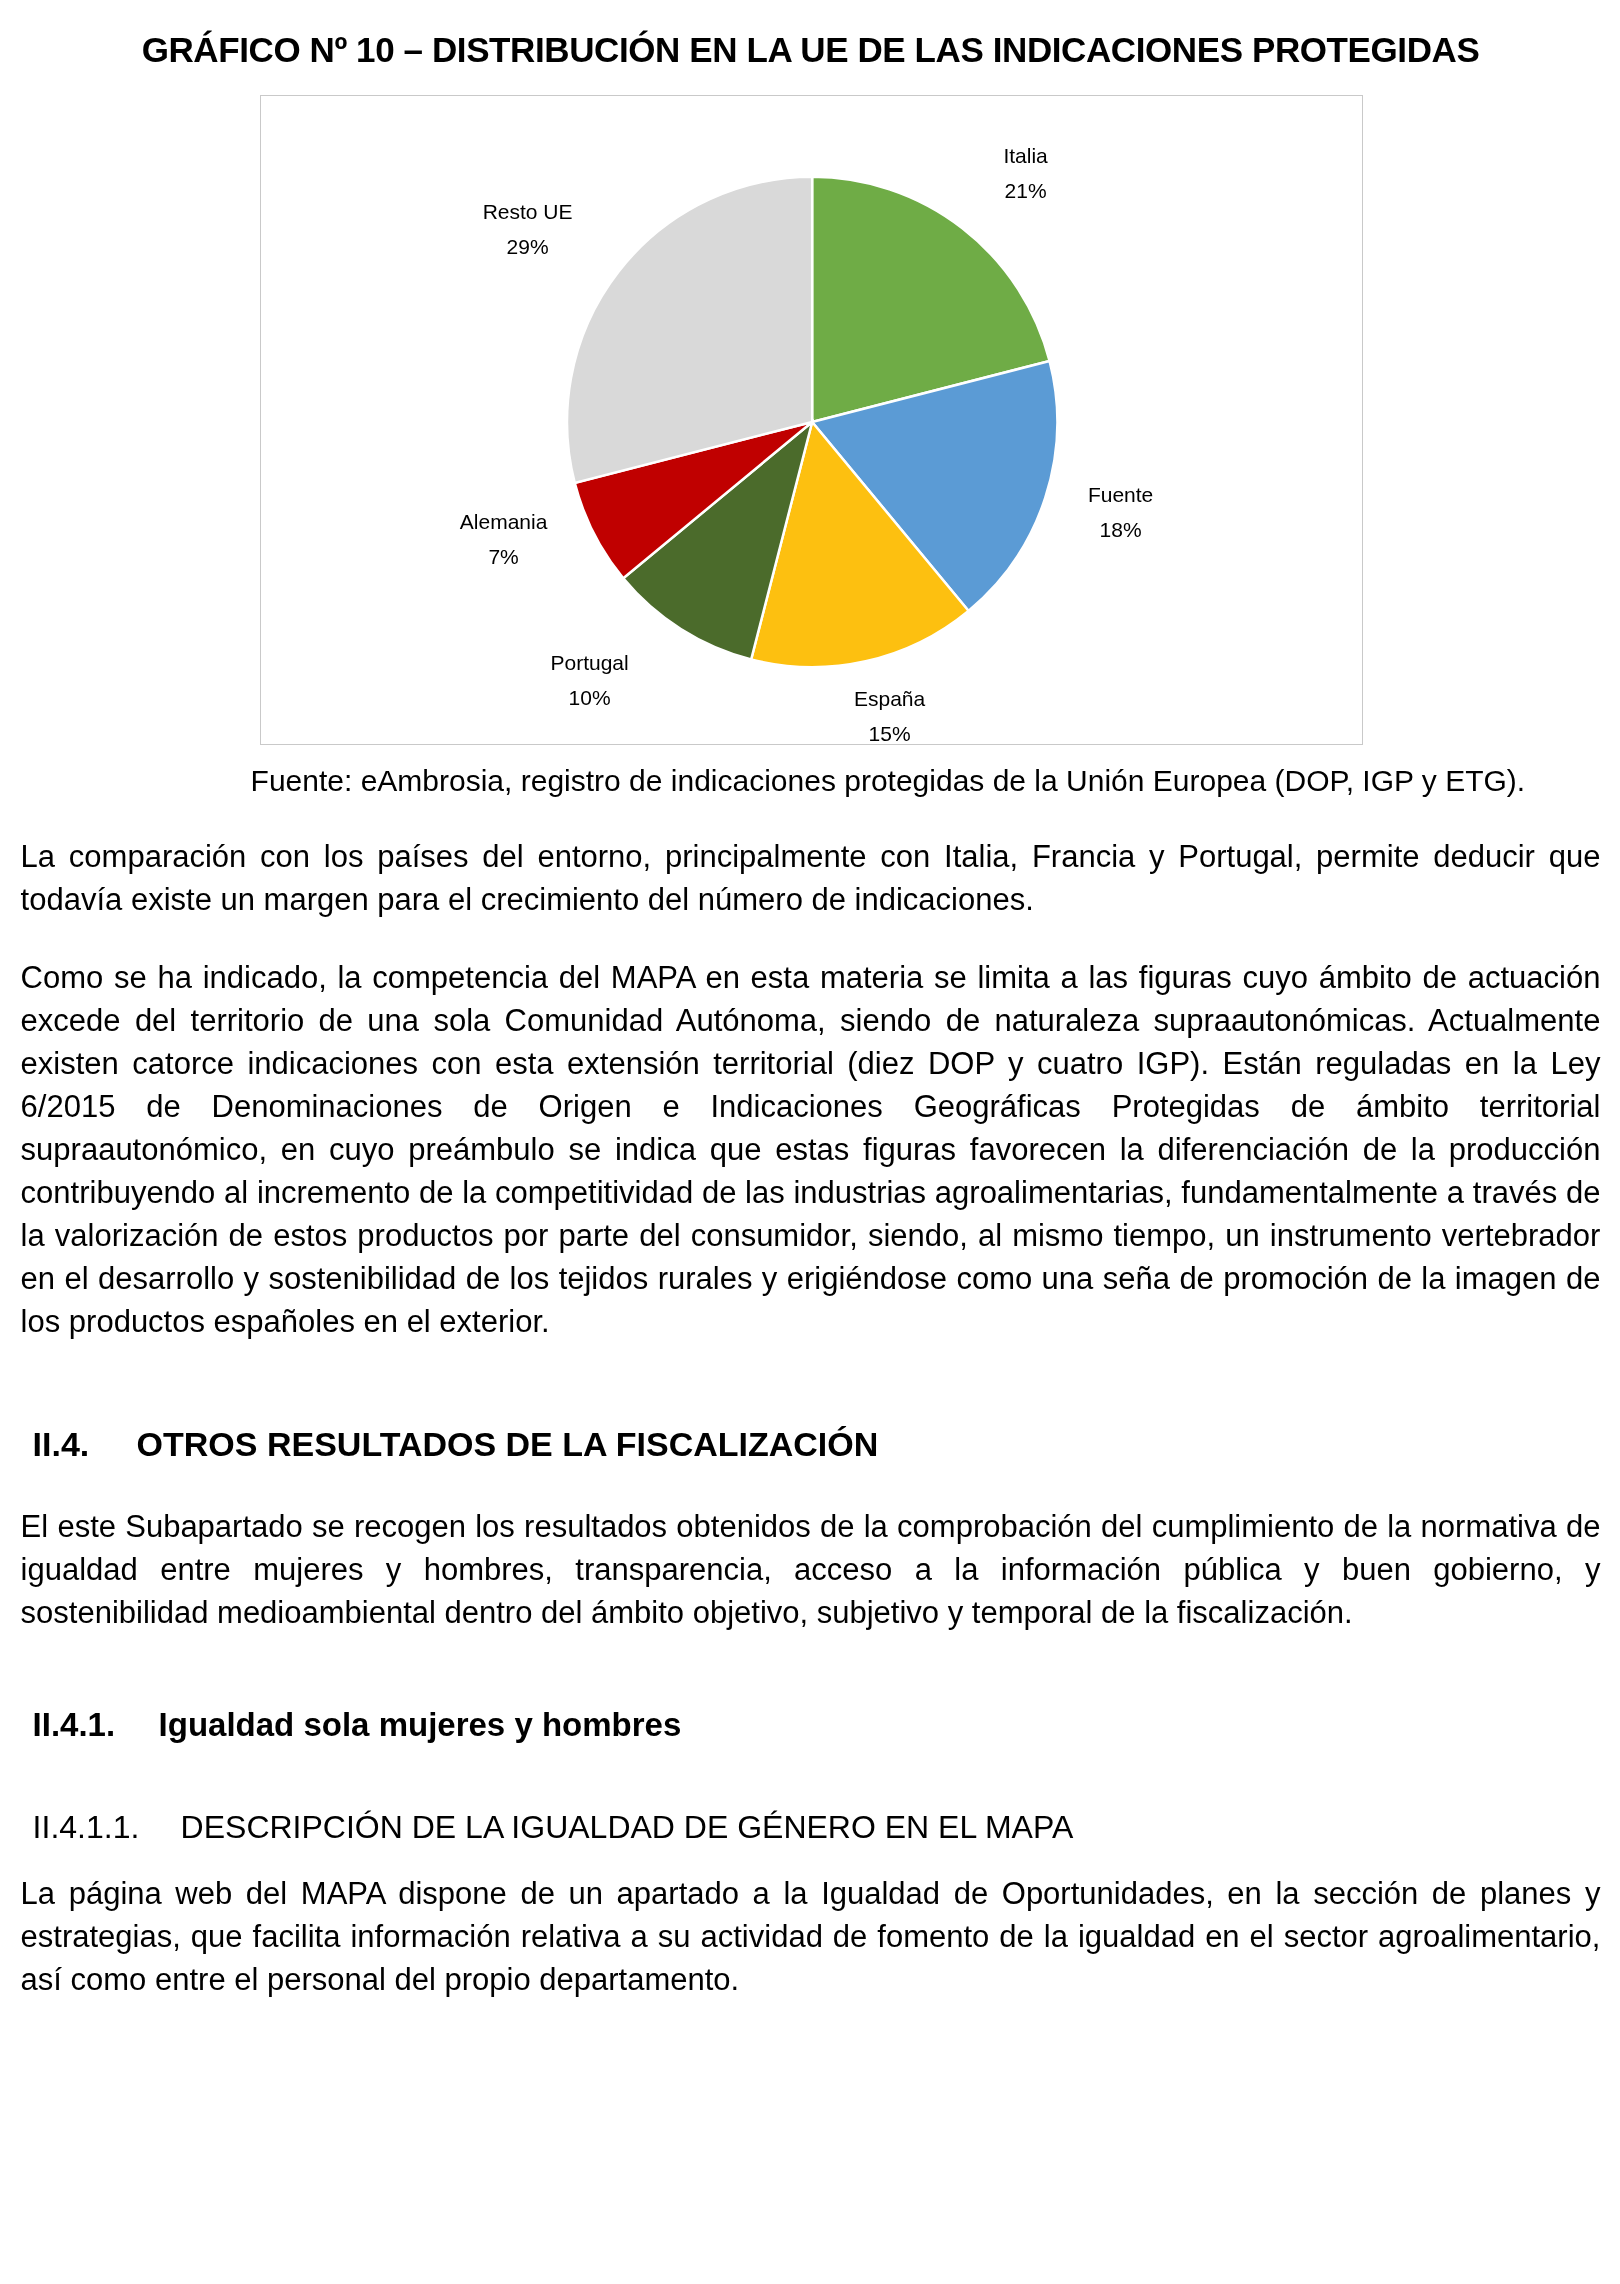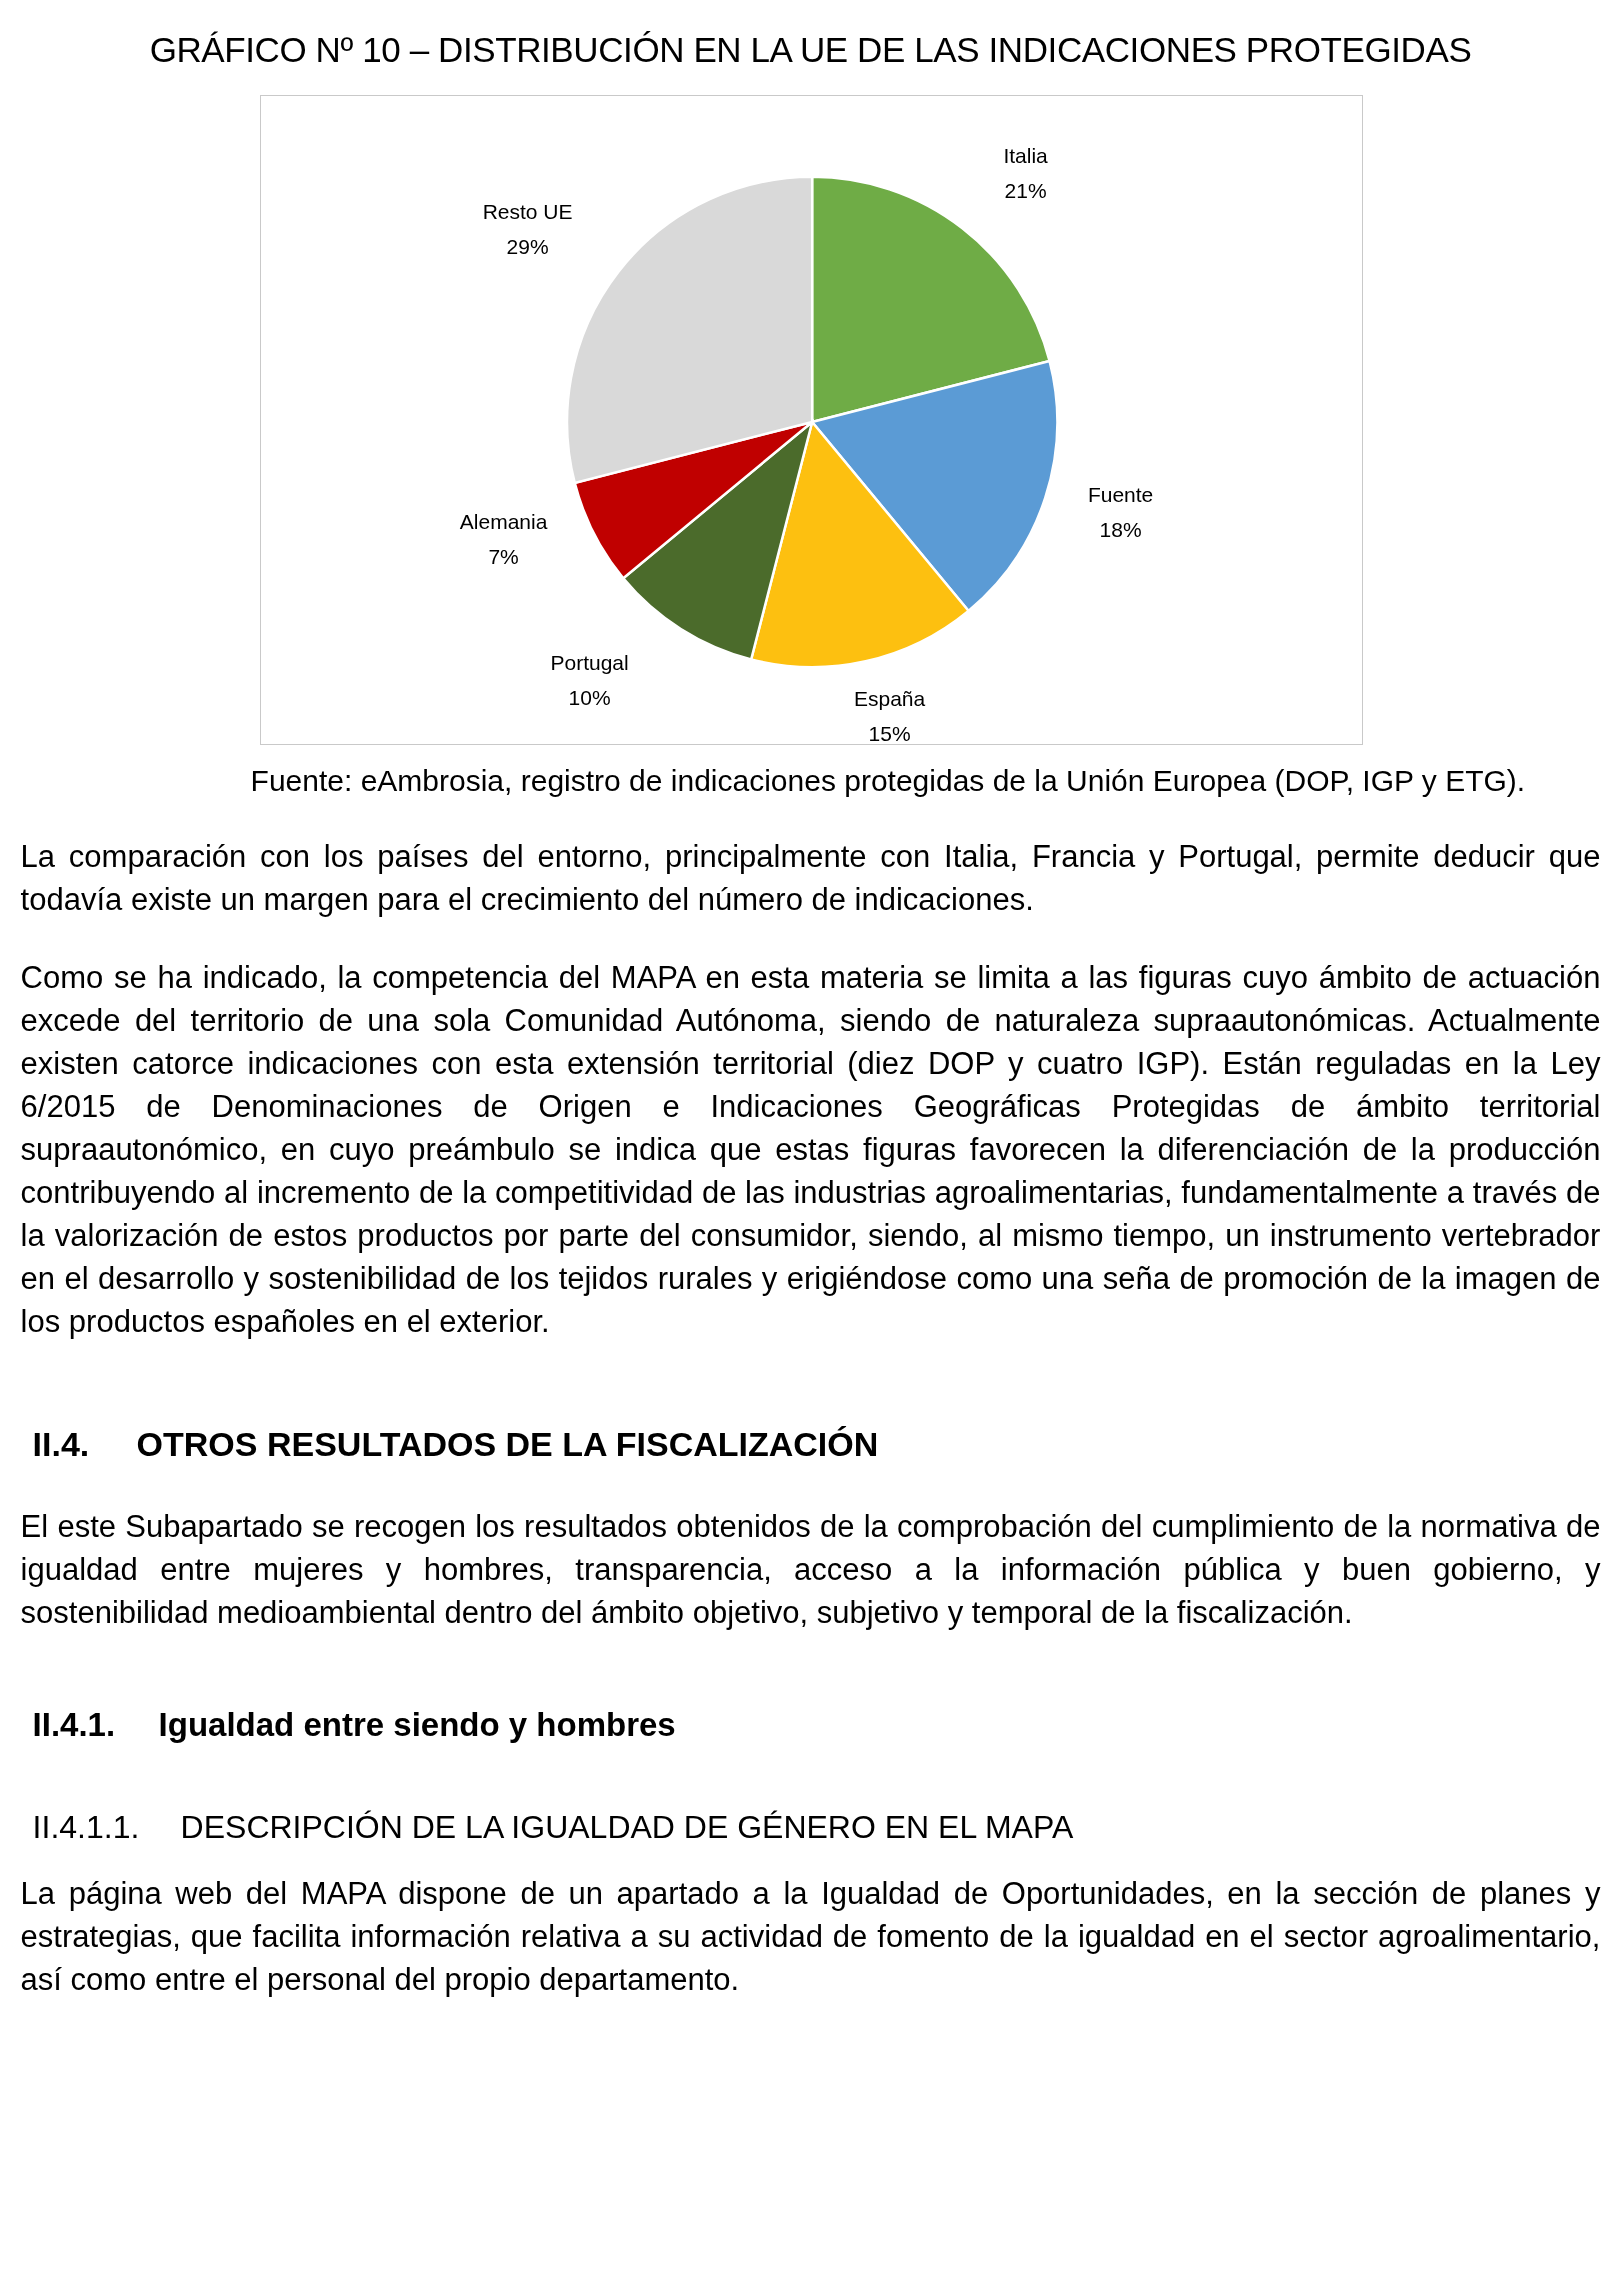--- a/index.html
+++ b/index.html
@@ -8,21 +8,21 @@
     height: 2284px;
     font-family: "Liberation Sans", sans-serif;
     color: #000000;
     overflow: hidden;
   }
   .page { padding: 0 20.6px; box-sizing: border-box; }
 
   .doc-title {
     margin-top: 30px;
     text-align: center;
-    font-weight: normal;
+    font-weight: bold;
     font-size: 35px;
     line-height: 40px;
     letter-spacing: -0.4px;
   }
   .doc-year {
     margin-top: 20px;
     text-align: center;
     font-size: 36px;
     line-height: 41px;
   }
@@ -140,21 +140,21 @@
 
   <p class="para p2">Como se ha indicado, la competencia del MAPA en esta materia se limita a las figuras cuyo ámbito de actuación excede del territorio de una sola Comunidad Autónoma, siendo de naturaleza supraautonómicas. Actualmente existen catorce indicaciones con esta extensión territorial (diez DOP y cuatro IGP). Están reguladas en la Ley 6/2015 de Denominaciones de Origen e Indicaciones Geográficas Protegidas de ámbito territorial supraautonómico, en cuyo preámbulo se indica que estas figuras favorecen la diferenciación de la producción contribuyendo al incremento de la competitividad de las industrias agroalimentarias, fundamentalmente a través de la valorización de estos productos por parte del consumidor, siendo, al mismo tiempo, un instrumento vertebrador en el desarrollo y sostenibilidad de los tejidos rurales y erigiéndose como una seña de promoción de la imagen de los productos españoles en el exterior.</p>
 
   <div class="heading h-ii4">
     <span class="hnum">II.4.</span><span>OTROS RESULTADOS DE LA FISCALIZACIÓN</span>
   </div>
 
   <p class="para p3">El este Subapartado se recogen los resultados obtenidos de la comprobación del cumplimiento de la normativa de igualdad entre mujeres y hombres, transparencia, acceso a la información pública y buen gobierno, y sostenibilidad medioambiental dentro del ámbito objetivo, subjetivo y temporal de la fiscalización.</p>
 
   <div class="heading h-ii41">
-    <span class="hnum">II.4.1.</span><span>Igualdad entre siendo y hombres</span>
+    <span class="hnum">II.4.1.</span><span>Igualdad sola mujeres y hombres</span>
   </div>
 
   <div class="heading h-ii411">
     <span class="hnum">II.4.1.1.</span><span>DESCRIPCIÓN DE LA IGUALDAD DE GÉNERO EN EL MAPA</span>
   </div>
 
   <p class="para p4">La página web del MAPA dispone de un apartado a la Igualdad de Oportunidades, en la sección de planes y estrategias, que facilita información relativa a su actividad de fomento de la igualdad en el sector agroalimentario, así como entre el personal del propio departamento.</p>
 
 </div>
 

